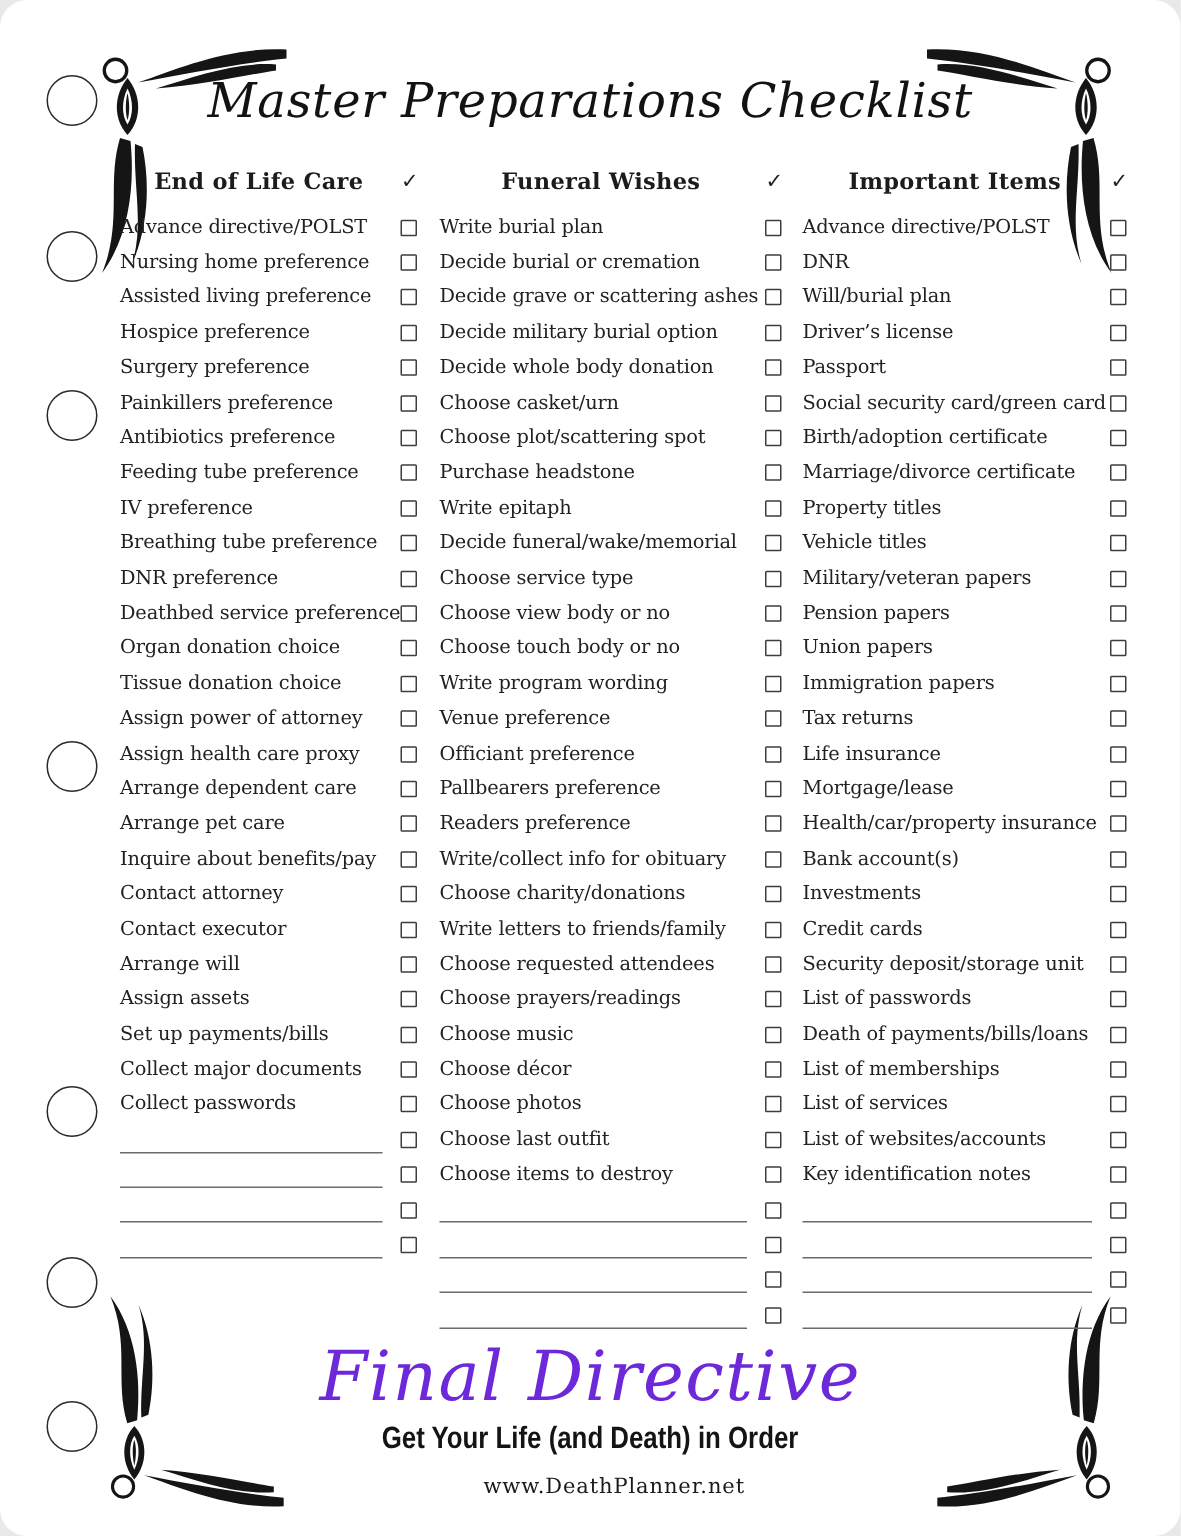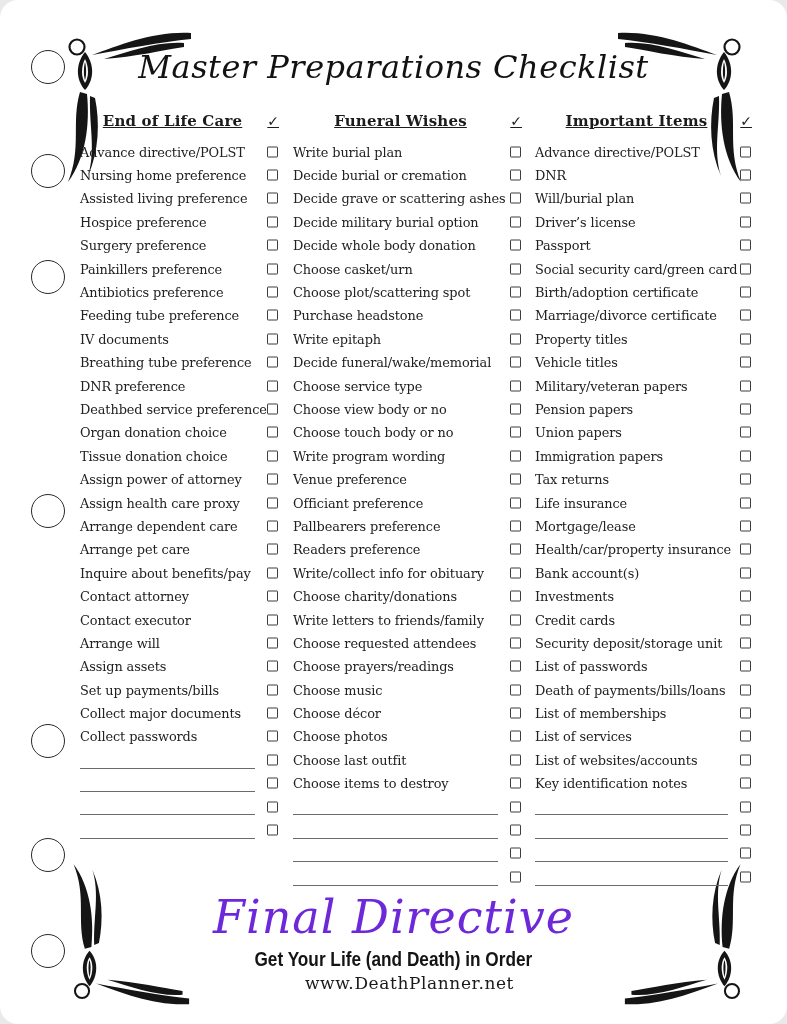--- a/index.html
+++ b/index.html
@@ -41,21 +41,21 @@
   }
 
   
   .col { position:absolute; top:108px; }
   .col-0 { left:80px;  width:199px; }
   .col-1 { left:293px; width:229px; }
   .col-2 { left:535px; width:217px; }
 
   .col-head {
     display:flex; align-items:center;
-    height:26px; margin-bottom:6px;text-decoration:underline;
+    height:26px; margin-bottom:6px;
   }
   .head-label {
     flex:1; text-align:center;
     font-weight:bold; font-size:15px;
     letter-spacing:0.2px;
     white-space:nowrap;
   }
   .head-check {
     width:14px; flex-shrink:0;
     font-family:"DejaVu Sans", sans-serif;
@@ -88,21 +88,21 @@
     letter-spacing:1px; line-height:1.1;
   }
   .tagline {
     display:inline-block;
     font-family:"Liberation Sans", sans-serif;
     font-weight:bold; font-size:20.5px; color:#141414;
     transform:scaleX(0.84); transform-origin:center;
     white-space:nowrap; margin-top:4px;
   }
   .url {
-    font-size:17px; color:#1a1a1a; letter-spacing:0.6px; margin-top:2px;padding-left:32px;
+    font-size:14px; color:#1a1a1a; letter-spacing:0.6px; margin-top:12px;padding-left:32px;
   }
 </style>
 </head>
 <body>
 
 <div class="sheet">
 
   <svg width="0" height="0" style="position:absolute">
     <defs>
       <g id="flourish">
@@ -173,21 +173,21 @@
         </div>
         <div class="row">
           <span class="lab">Antibiotics preference</span>
           <span class="cb"></span>
         </div>
         <div class="row">
           <span class="lab">Feeding tube preference</span>
           <span class="cb"></span>
         </div>
         <div class="row">
-          <span class="lab">IV documents</span>
+          <span class="lab">IV preference</span>
           <span class="cb"></span>
         </div>
         <div class="row">
           <span class="lab">Breathing tube preference</span>
           <span class="cb"></span>
         </div>
         <div class="row">
           <span class="lab">DNR preference</span>
           <span class="cb"></span>
         </div>

